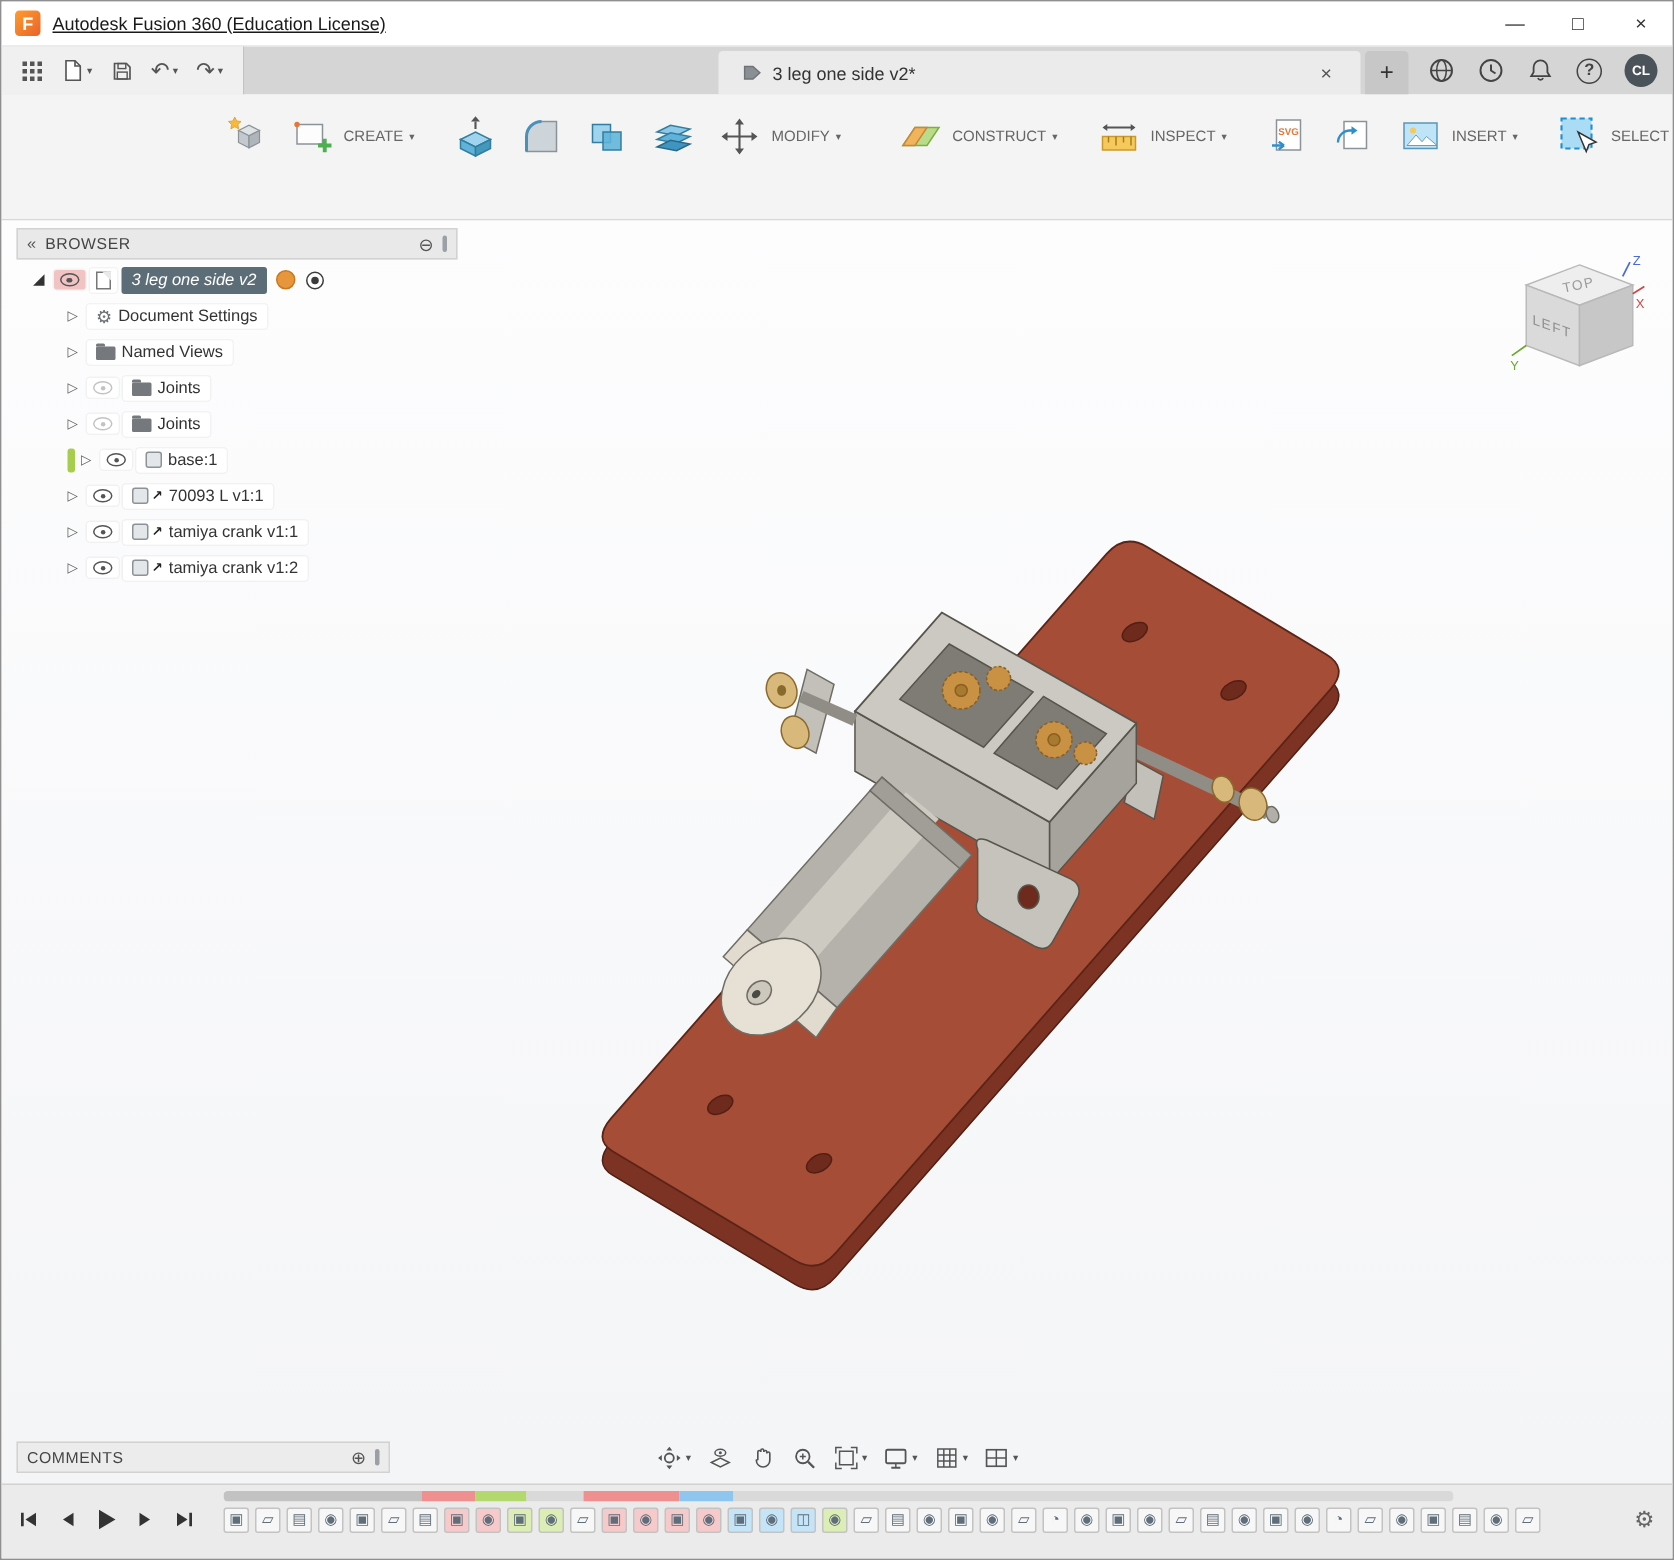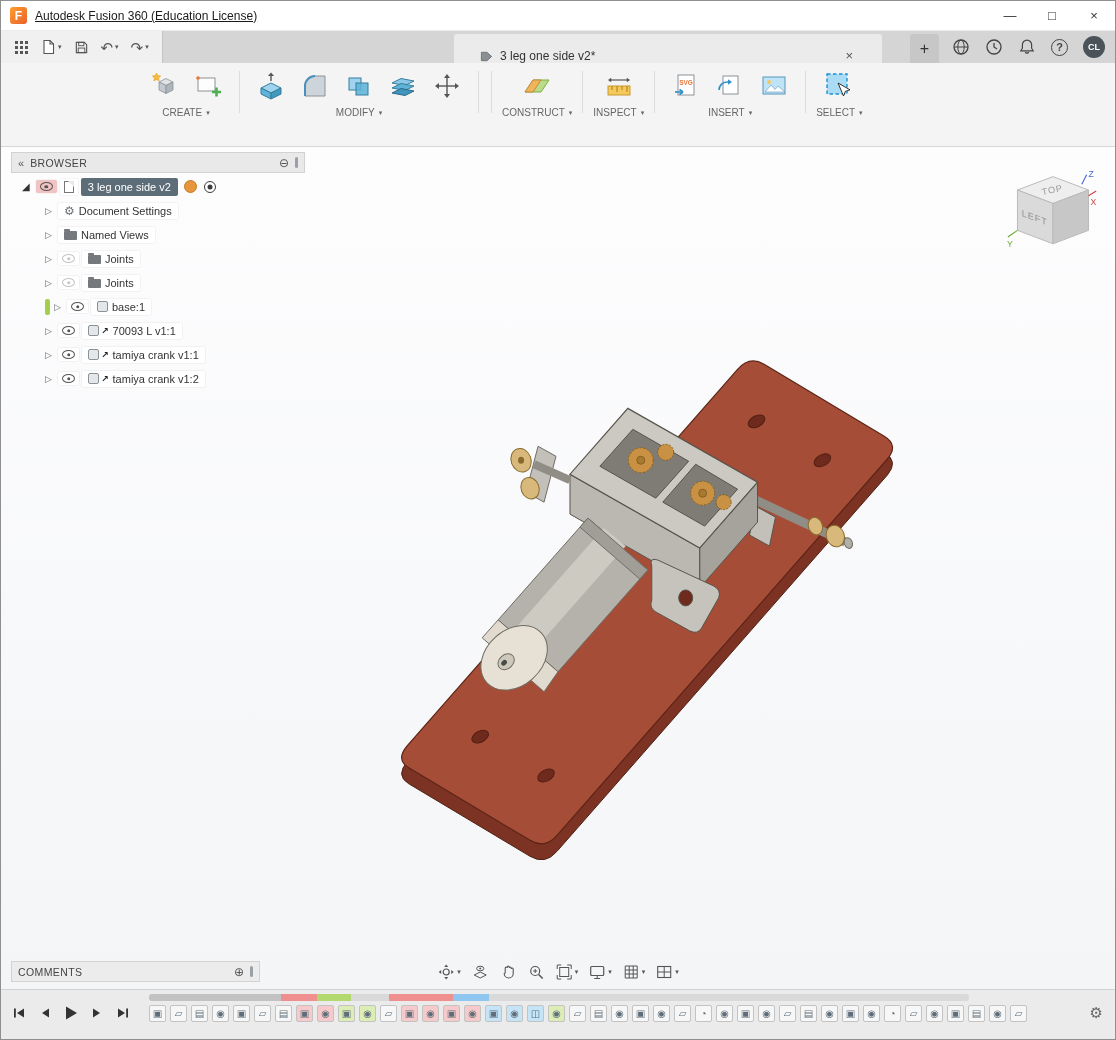--- a/index.html
+++ b/index.html
@@ -12,37 +12,37 @@
   .apptitle { margin-left:8px; font-size:12px; color:#1a1a1a;text-decoration:underline; }
   .wincontrols { margin-left:auto; display:flex; height:100%; }
   .winbtn { width:42px; height:100%; display:flex; align-items:center; justify-content:center; font-size:13px; color:#333; }
 
   
   .tabstrip { height:32px; background:#d5d5d5; position:relative; flex:0 0 auto; display:flex; align-items:center; }
   .quickicons { height:100%; background:#f0f0f0; display:flex; align-items:center; gap:6px; padding:0 10px; border-right:1px solid #c4c4c4; }
   .qbtn { display:flex; align-items:center; padding:3px 3px; border-radius:2px; }
   .qcaret { font-size:7px; color:#555; margin-left:2px; }
   .uglyph { font-size:15px; color:#555; line-height:1; }
-  .doctab { position:absolute; left:453px; top:3px; width:428px; height:29px; background:#ebebeb; border-radius:3px 3px 0 0; display:flex; align-items:flex-end; padding:0 26px; }
+  .doctab { position:absolute; left:478px; top:3px; width:428px; height:29px; background:#ebebeb; border-radius:3px 3px 0 0; display:flex; align-items:center; padding:0 16px; }
   .doctab .taglabel { font-size:12px; color:#333; margin-left:7px; }
   .doctab .closex { margin-left:auto; font-size:13px; color:#555; padding:0 3px; }
   .newtab { position:absolute; left:909px; top:3px; width:29px; height:29px; background:#c7c7c7; border-radius:3px 3px 0 0; display:flex; align-items:center; justify-content:center; font-size:16px; color:#333; }
   .tr-icons { position:absolute; right:10px; top:0; height:32px; display:flex; align-items:center; gap:15px; }
   .tricon { display:flex; align-items:center; justify-content:center; }
   .helpicon { width:17px; height:17px; border-radius:50%; border:1.5px solid #444; color:#444; font-size:11px; font-weight:bold; display:flex; align-items:center; justify-content:center; }
   .avatar { width:22px; height:22px; border-radius:50%; background:#4a525a; color:#fff; font-size:9px; font-weight:bold; display:flex; align-items:center; justify-content:center; }
 
   
   .ribbon { position:relative; background:#f4f4f4; border-bottom:1px solid #d7d7d7; flex:0 0 auto; height:84px; }
   .rtabs { display:flex; gap:30px; padding-left:152px; height:25px; align-items:flex-end; }
   .rtab { font-size:11px; color:#555; padding:0 2px 4px; letter-spacing:.3px; }
   .rtab.active { color:var(--accent-blue,#0696d7); border-bottom:3px solid var(--accent-blue,#0696d7); padding-bottom:1px; font-weight:bold; }
   .workspace { position:absolute; left:13px; top:9px; width:106px; height:48px; background:#fdfdfd; border:1px solid #c9c9c9; border-radius:3px; display:flex; align-items:center; justify-content:center; gap:5px; font-size:11px; color:#333; }
   .rbody { display:flex; align-items:stretch; padding-left:138px; height:58px; }
-  .rgroup { display:flex; flex-direction:column; justify-content:space-between; padding:1px 4px 3px;align-items:center; }
+  .rgroup { display:flex; flex-direction:row; justify-content:space-between; padding:1px 4px 3px;align-items:center; }
   .ricons { display:flex; align-items:center; gap:2px; flex:1; justify-content:center; }
   .rbtn { width:42px; height:40px; display:flex; align-items:center; justify-content:center; border-radius:2px; }
   .rlabel { font-size:10px; color:#666; text-align:center; display:flex; align-items:center; justify-content:center; gap:4px; }
   .caret { font-size:7px; color:#666; }
   .rsep { width:1px; background:#dcdcdc; margin:8px 6px; }
 
   
   .canvas { flex:1; position:relative; background:linear-gradient(#fdfdfe,#f4f5f7); overflow:hidden; }
   .model { position:absolute; inset:0; width:100%; height:100%; }
 
@@ -53,21 +53,21 @@
   .bheader .btitle { font-size:10.5px; color:#444; letter-spacing:.4px; }
   .bheader .bmin { margin-left:auto; font-size:12px; color:#555; line-height:1; }
   .grip { width:3px; height:11px; background:#9aa0a5; border-radius:2px; }
   .brow { display:flex; align-items:center; gap:3px; height:21px; margin:3px 0 3px 34px; }
   .brow.root { margin-left:11px; }
   .rootarrow { font-size:10px; color:#333; margin-right:3px; }
   .xarrow { font-size:9px; color:#666; width:10px; }
   .chip { background:rgba(255,255,255,.95); border-radius:2px; padding:2px 4px; display:inline-flex; align-items:center; gap:4px; box-shadow:0 0 0 1px rgba(0,0,0,.04); }
   .eyechip.pink { background:#f2c3c3; }
   .labelchip { padding:2px 6px; font-size:11px; color:#333; }
-  .rootlabel { background:#5d6d78; color:#fff; font-size:11px; padding:3px 7px; border-radius:2px; }
+  .rootlabel { background:#5d6d78; color:#fff; font-size:11px; padding:3px 7px; border-radius:2px;font-style:italic; }
   .accent { width:5px; height:16px; border-radius:2px; margin-right:1px; display:inline-block; }
   .eye { width:13px; height:9px; border:1.3px solid #555; border-radius:50%; position:relative; display:inline-block; }
   .eye::after { content:""; position:absolute; left:50%; top:50%; transform:translate(-50%,-50%); width:3.5px; height:3.5px; background:#555; border-radius:50%; }
   .eye.off { opacity:.35; }
   .gearglyph { font-size:12px; color:#6d7378; line-height:1; }
   .folder { width:13px; height:9px; background:#75797d; border-radius:1px; position:relative; display:inline-block; margin-top:2px; }
   .folder::before { content:""; position:absolute; top:-2.5px; left:0; width:6px; height:2.5px; background:#75797d; border-radius:1px 1px 0 0; }
   .compbox { width:11px; height:11px; border:1.2px solid #8b9298; background:#e3e7ea; border-radius:2px; display:inline-block; }
   .linkarrow { font-size:9px; color:#222; font-weight:bold; margin-left:-2px; }
   .docicon { width:10px; height:12px; background:#fff; border:1.1px solid #777; display:inline-block; position:relative; }

